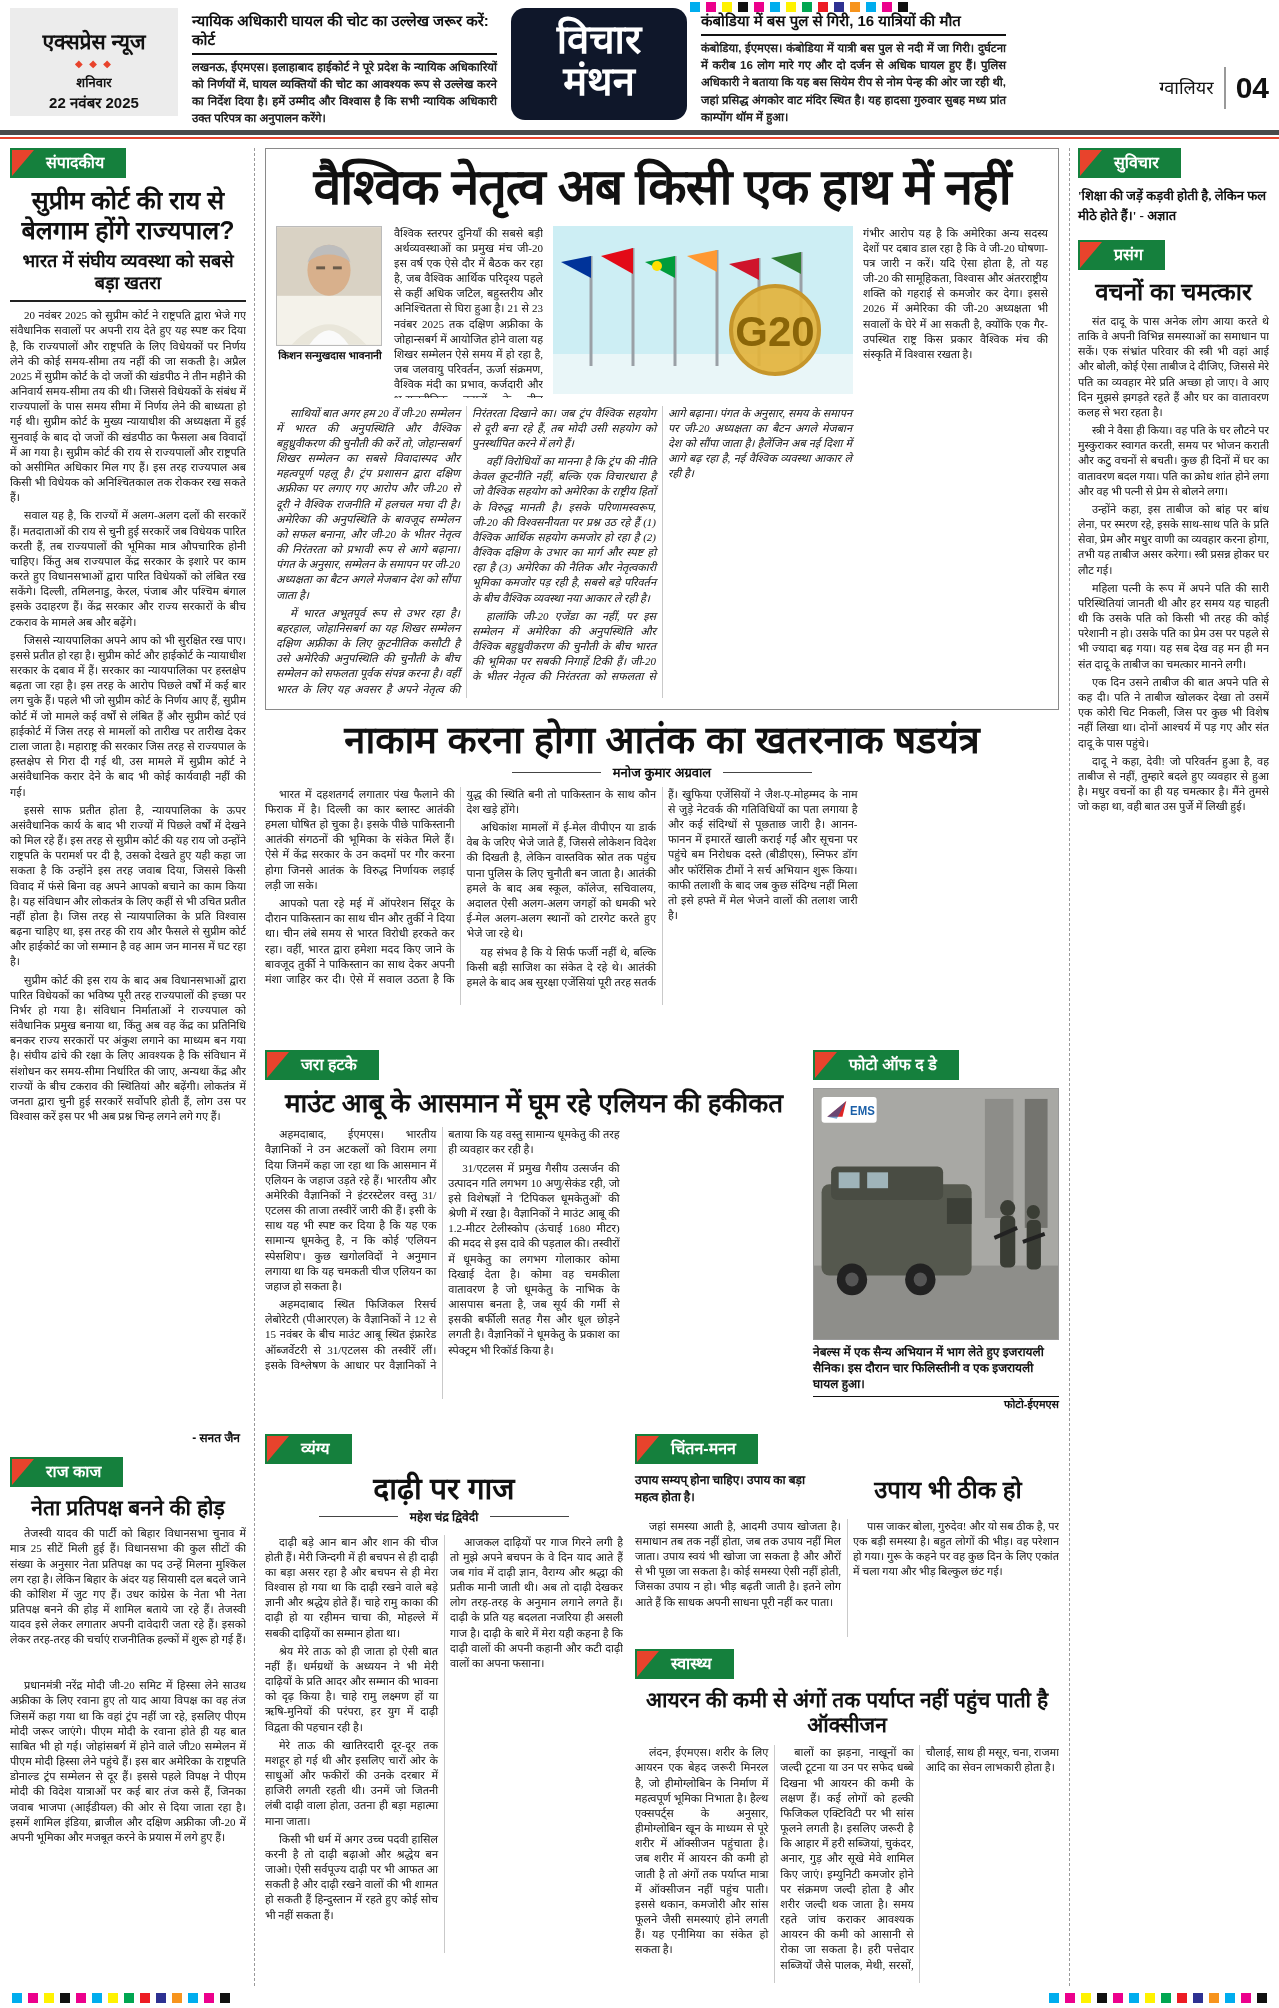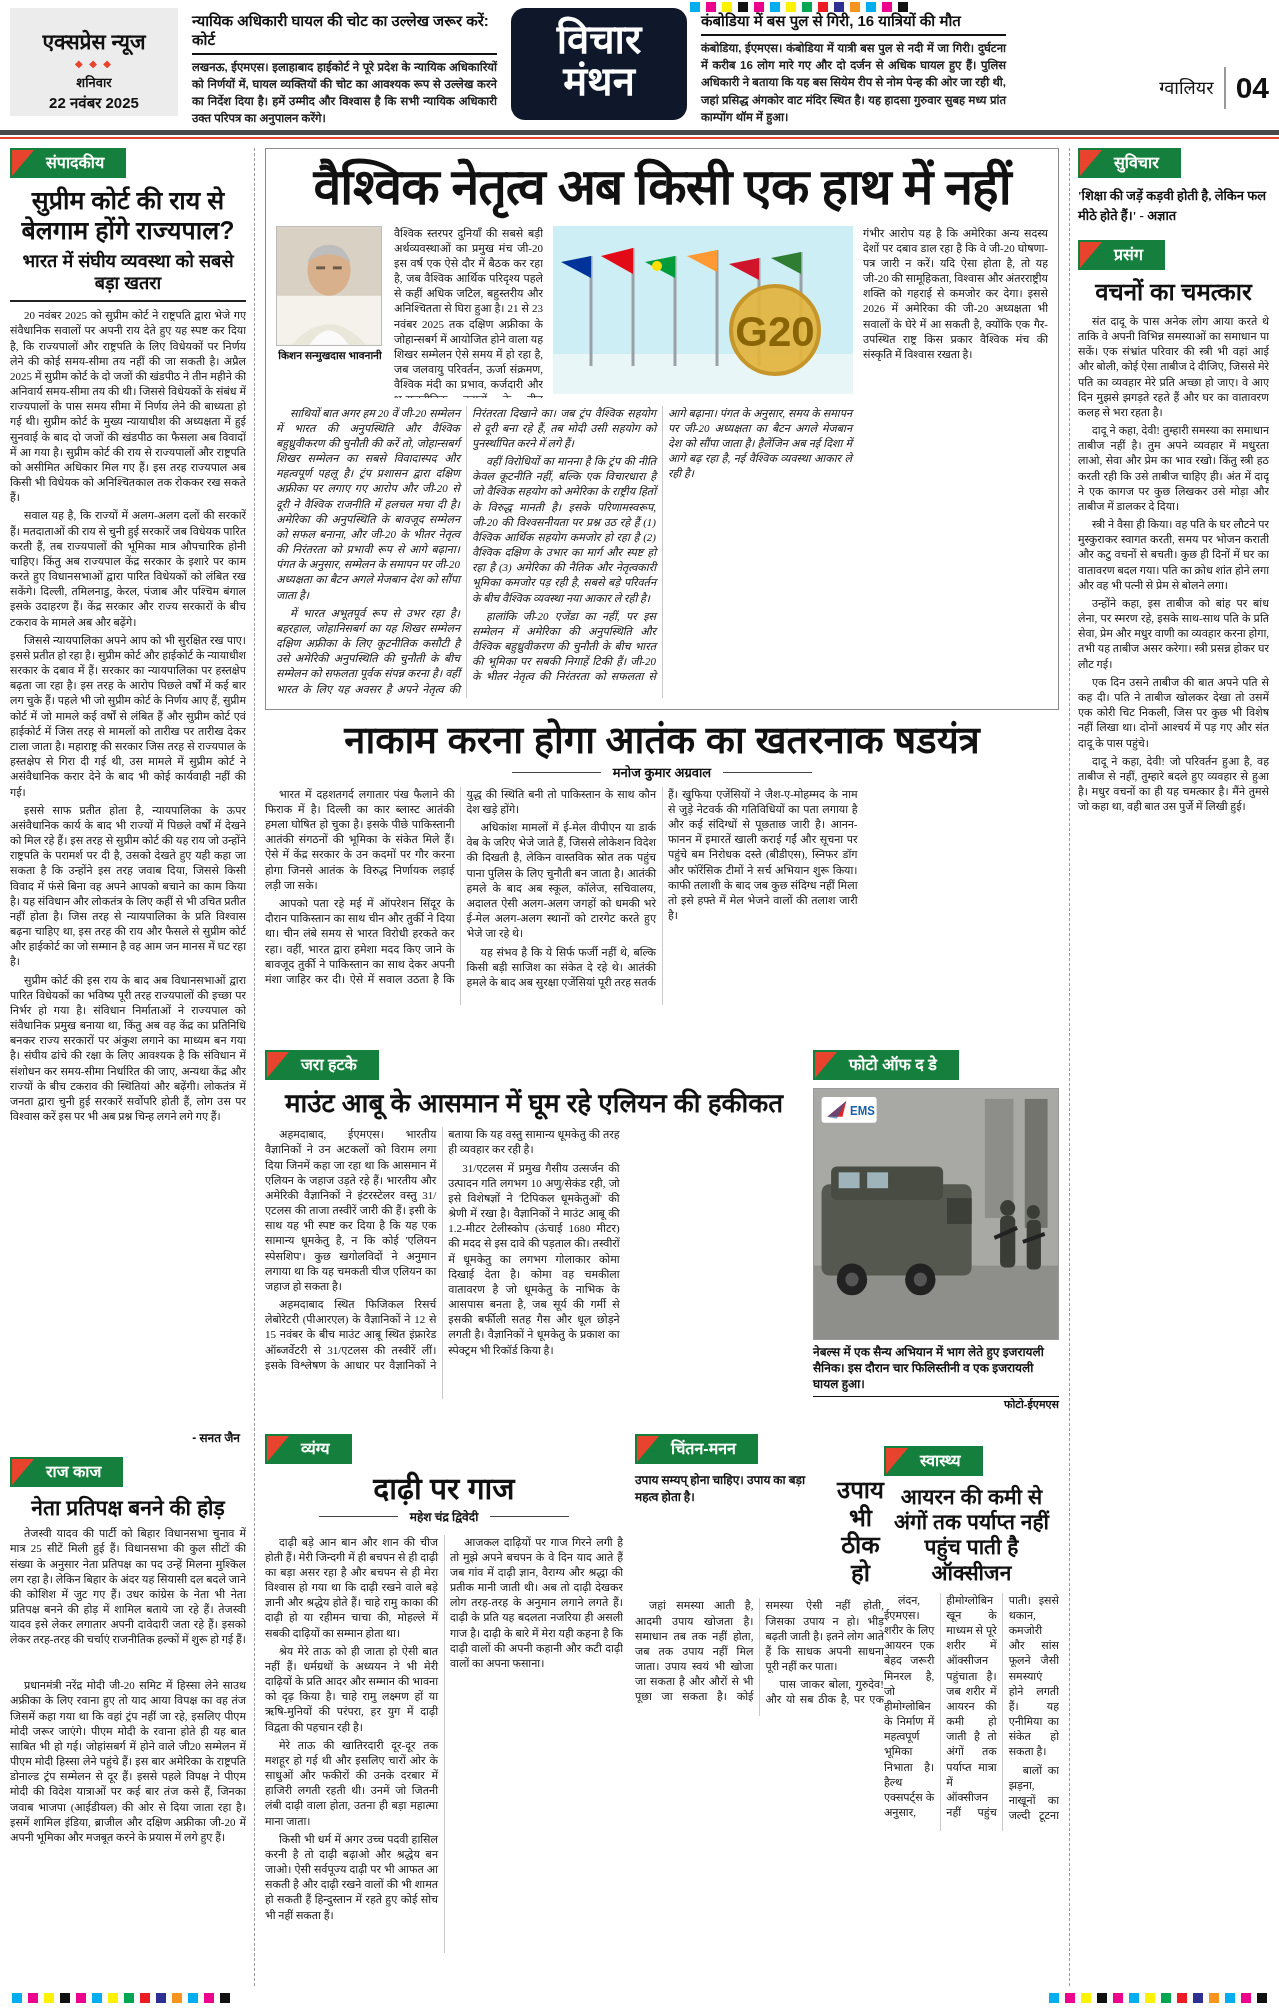--- a/index.html
+++ b/index.html
@@ -83,21 +83,21 @@
   .photoday{ flex:1; }
   .photoday svg{ display:block; border:1px solid #999; }
   .pd-cap{ font:700 12px/1.35 "Liberation Sans",sans-serif; border-bottom:1.5px solid #111; padding:4px 0 3px; }
   .pd-credit{ text-align:right; font:700 11px/1.4 "Liberation Sans",sans-serif; }
   
   .rowD{ display:flex; gap:12px; margin-top:12px; height:545px; }
   .satire{ width:358px; flex:none; }
   .s-hl{ font:800 30px/1.15 "Liberation Sans",sans-serif; text-align:center; margin:6px 0 0; }
   .s-byline{ width:250px; margin:4px auto 8px; font-size:12px; }
   .s-body{ height:418px; }
-  .rightstack{ flex:1; display:flex; flex-direction:row; }
+  .rightstack{ flex:1; display:flex; flex-direction:column; }
   .chintan .c-top{ display:flex; gap:12px; align-items:flex-start; margin-bottom:4px; }
   .c-intro{ width:190px; flex:none; font:700 12px/1.45 "Liberation Serif",serif; }
   .c-hl{ flex:1; font:800 24px/1.15 "Liberation Sans",sans-serif; text-align:center; padding-top:4px; }
   .c-body{ height:118px; }
   .health{ margin-top:12px; }
   .h-hl{ font:800 21px/1.2 "Liberation Sans",sans-serif; text-align:center; margin:4px 0 8px; }
   .h-body{ height:238px; }
   
   .quote{ font:700 13px/1.55 "Liberation Serif",serif; margin:4px 0 14px; }
   .p-hl{ font:800 24px/1.15 "Liberation Sans",sans-serif; text-align:center; margin:2px 0 8px; }
@@ -337,23 +337,23 @@
     </main>
 
     <aside class="col-right">
       <div class="sec">सुविचार</div>
       <div class="quote">'शिक्षा की जड़ें कड़वी होती है, लेकिन फल मीठे होते हैं।' - अज्ञात</div>
 
       <div class="sec">प्रसंग</div>
       <h2 class="p-hl">वचनों का चमत्कार</h2>
       <div class="bodytext p-body">
           <p>संत दादू के पास अनेक लोग आया करते थे ताकि वे अपनी विभिन्न समस्याओं का समाधान पा सकें। एक संभ्रांत परिवार की स्त्री भी वहां आई और बोली, कोई ऐसा ताबीज दे दीजिए, जिससे मेरे पति का व्यवहार मेरे प्रति अच्छा हो जाए। वे आए दिन मुझसे झगड़ते रहते हैं और घर का वातावरण कलह से भरा रहता है।</p>
-          <p>दादू ने कहा, देवी! तुम्हारी समस्या का समाधान ताबीज नहीं है। तुम अपने व्यवहार में मधुरता लाओ, सेवा और प्रेम का भाव रखो। किंतु स्त्री हठ करती रही कि उसे ताबीज चाहिए ही। अंत में दादू ने एक कागज पर कुछ लिखकर उसे मोड़ा और ताबीज में डालकर दे दिया।</p>
           <p>स्त्री ने वैसा ही किया। वह पति के घर लौटने पर मुस्कुराकर स्वागत करती, समय पर भोजन कराती और कटु वचनों से बचती। कुछ ही दिनों में घर का वातावरण बदल गया। पति का क्रोध शांत होने लगा और वह भी पत्नी से प्रेम से बोलने लगा।</p>
           <p>उन्होंने कहा, इस ताबीज को बांह पर बांध लेना, पर स्मरण रहे, इसके साथ-साथ पति के प्रति सेवा, प्रेम और मधुर वाणी का व्यवहार करना होगा, तभी यह ताबीज असर करेगा। स्त्री प्रसन्न होकर घर लौट गई।</p>
+          <p>महिला पत्नी के रूप में अपने पति की सारी परिस्थितियां जानती थी और हर समय यह चाहती थी कि उसके पति को किसी भी तरह की कोई परेशानी न हो। उसके पति का प्रेम उस पर पहले से भी ज्यादा बढ़ गया। यह सब देख वह मन ही मन संत दादू के ताबीज का चमत्कार मानने लगी।</p>
           <p>एक दिन उसने ताबीज की बात अपने पति से कह दी। पति ने ताबीज खोलकर देखा तो उसमें एक कोरी चिट निकली, जिस पर कुछ भी विशेष नहीं लिखा था। दोनों आश्चर्य में पड़ गए और संत दादू के पास पहुंचे।</p>
           <p>दादू ने कहा, देवी! जो परिवर्तन हुआ है, वह ताबीज से नहीं, तुम्हारे बदले हुए व्यवहार से हुआ है। मधुर वचनों का ही यह चमत्कार है। मैंने तुमसे जो कहा था, वही बात उस पुर्जे में लिखी हुई।</p>
         </div>
     </aside>
   </div>
 
   <div class="regstrip bl">
       <span class="regsq" style="background: rgb(0, 173, 238);"></span>
       <span class="regsq" style="background: rgb(236, 0, 140);"></span>
       <span class="regsq" style="background: rgb(255, 242, 0);"></span>

